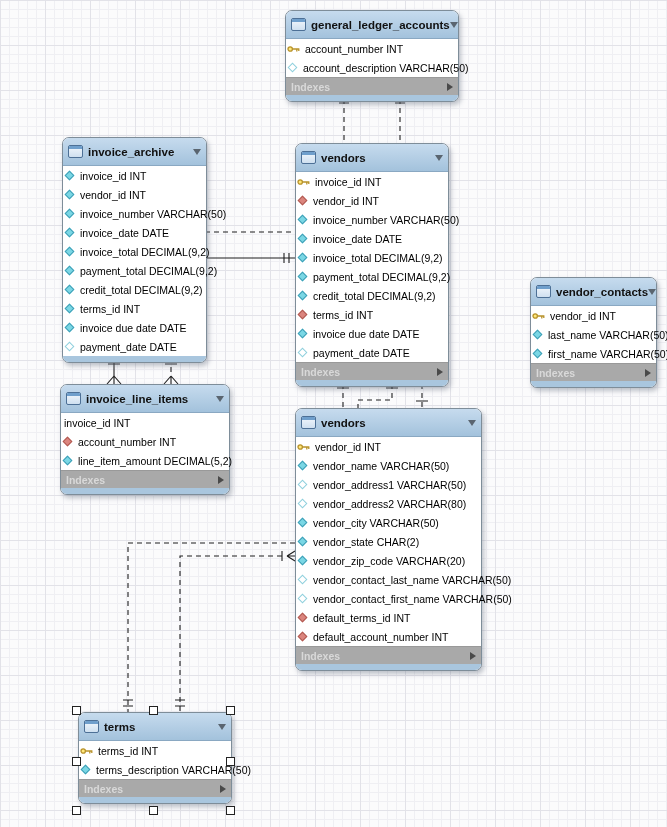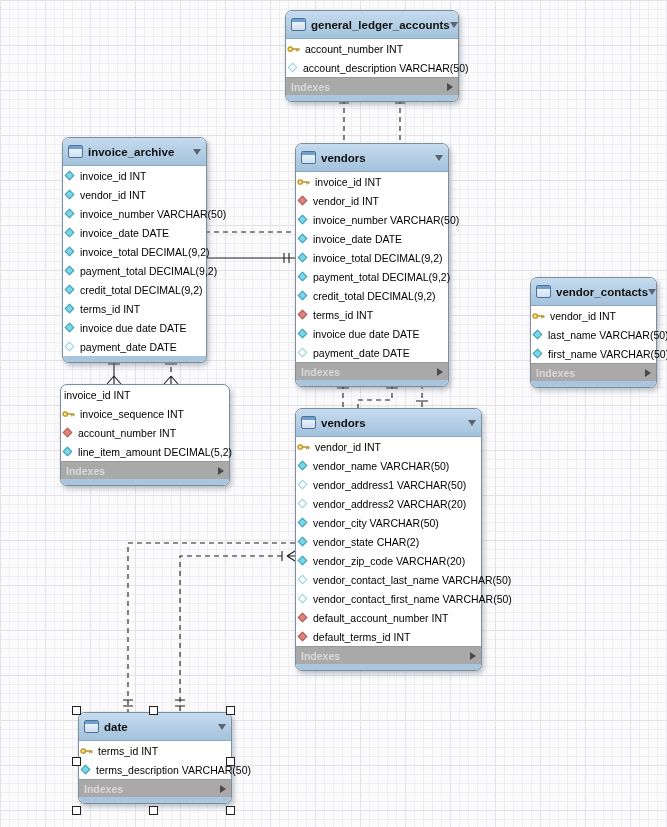--- a/index.html
+++ b/index.html
@@ -253,33 +253,29 @@
         <span class="ctext">first_name VARCHAR(50)</span>
       </div>
     <div class="tfoot">
       <span class="ftext">Indexes</span>
       <span class="farrow"></span>
     </div>
     <div class="tbottom"></div>
   </div>
 
   <div class="table" style="left:60px;top:384px;width:168px">
+    <div class="thead">
+      <span class="ticon"></span>
+      <span class="tname">invoice_line_items</span>
+      <span class="tarrow"></span>
+    </div>
     <div class="trow noicon">
         <span class="ctext">invoice_id INT</span>
       </div>
     <div class="trow">
-      <span class="ic-key">
-          <svg width="15" height="10" viewBox="0 0 15 10">
-            <circle cx="3.2" cy="5" r="2.2" fill="#ffe87a" stroke="#b8922a" stroke-width="1.3"></circle>
-            <path d="M5.4 5 h7 M9.8 5 v2.6 M11.8 5 v2" stroke="#b8922a" stroke-width="1.3" fill="none"></path>
-          </svg>
-        </span>
-      <span class="ctext">invoice_sequence INT</span>
-    </div>
-    <div class="trow">
         <span class="ic ic-red"></span>
         <span class="ctext">account_number INT</span>
       </div>
     <div class="trow">
         <span class="ic ic-filled"></span>
         <span class="ctext">line_item_amount DECIMAL(5,2)</span>
       </div>
     <div class="tfoot">
       <span class="ftext">Indexes</span>
       <span class="farrow"></span>
@@ -305,21 +301,21 @@
     <div class="trow">
         <span class="ic ic-filled"></span>
         <span class="ctext">vendor_name VARCHAR(50)</span>
       </div>
     <div class="trow">
         <span class="ic ic-outline"></span>
         <span class="ctext">vendor_address1 VARCHAR(50)</span>
       </div>
     <div class="trow">
         <span class="ic ic-outline"></span>
-        <span class="ctext">vendor_address2 VARCHAR(20)</span>
+        <span class="ctext">vendor_address2 VARCHAR(80)</span>
       </div>
     <div class="trow">
         <span class="ic ic-filled"></span>
         <span class="ctext">vendor_city VARCHAR(50)</span>
       </div>
     <div class="trow">
         <span class="ic ic-filled"></span>
         <span class="ctext">vendor_state CHAR(2)</span>
       </div>
     <div class="trow">
@@ -329,37 +325,37 @@
     <div class="trow">
         <span class="ic ic-outline"></span>
         <span class="ctext">vendor_contact_last_name VARCHAR(50)</span>
       </div>
     <div class="trow">
         <span class="ic ic-outline"></span>
         <span class="ctext">vendor_contact_first_name VARCHAR(50)</span>
       </div>
     <div class="trow">
         <span class="ic ic-red"></span>
+        <span class="ctext">default_terms_id INT</span>
+      </div>
+    <div class="trow">
+        <span class="ic ic-red"></span>
         <span class="ctext">default_account_number INT</span>
       </div>
-    <div class="trow">
-        <span class="ic ic-red"></span>
-        <span class="ctext">default_terms_id INT</span>
-      </div>
     <div class="tfoot">
       <span class="ftext">Indexes</span>
       <span class="farrow"></span>
     </div>
     <div class="tbottom"></div>
   </div>
 
   <div class="table" style="left:78px;top:712px;width:152px">
     <div class="thead">
       <span class="ticon"></span>
-      <span class="tname">date</span>
+      <span class="tname">terms</span>
       <span class="tarrow"></span>
     </div>
     <div class="trow">
       <span class="ic-key">
           <svg width="15" height="10" viewBox="0 0 15 10">
             <circle cx="3.2" cy="5" r="2.2" fill="#ffe87a" stroke="#b8922a" stroke-width="1.3"></circle>
             <path d="M5.4 5 h7 M9.8 5 v2.6 M11.8 5 v2" stroke="#b8922a" stroke-width="1.3" fill="none"></path>
           </svg>
         </span>
       <span class="ctext">terms_id INT</span>

